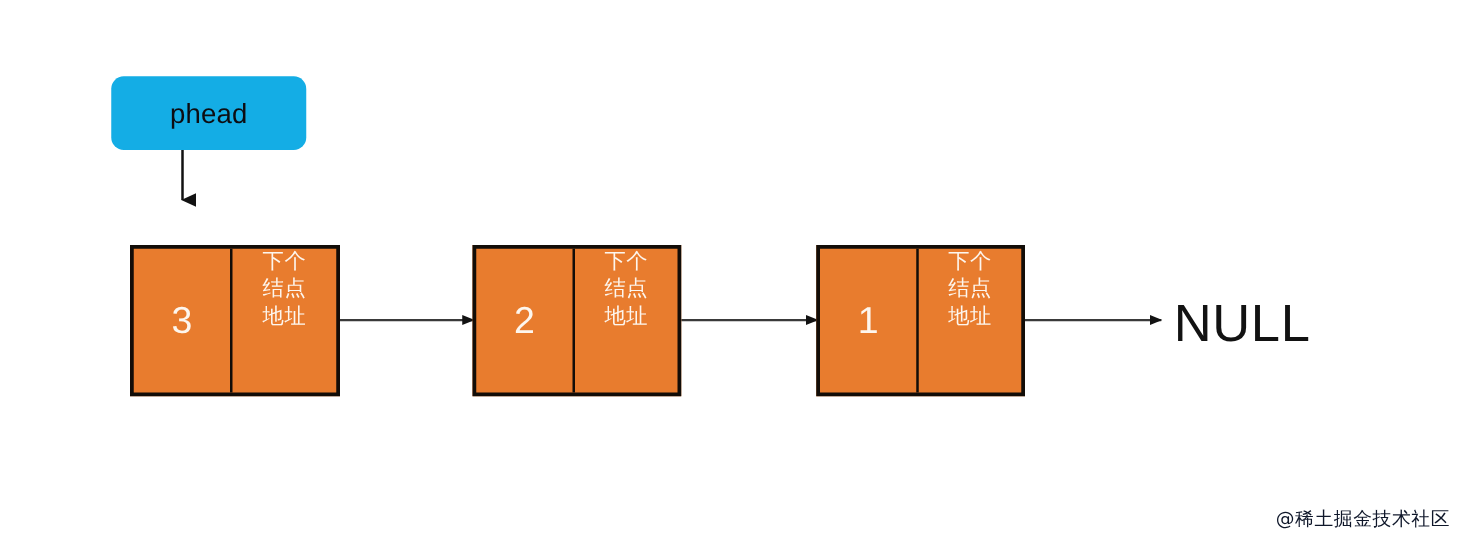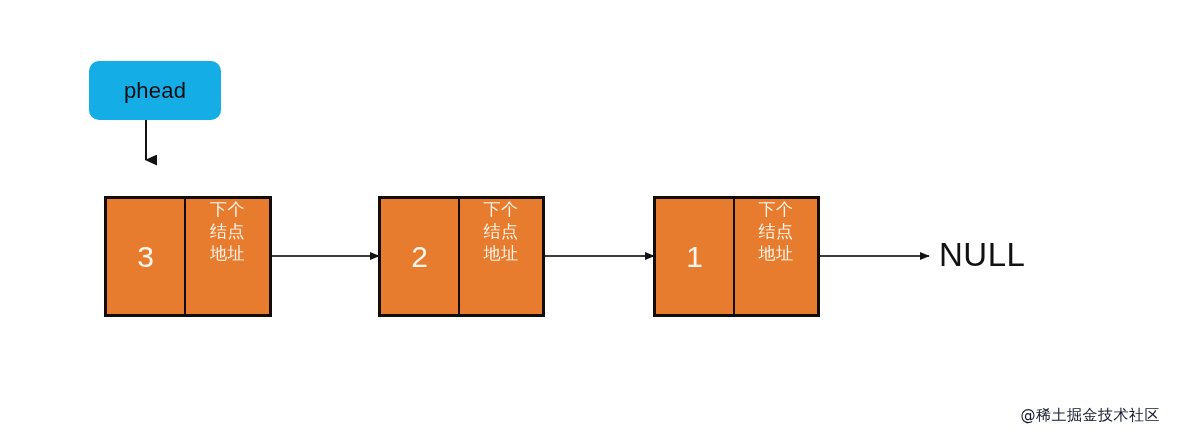--- a/index.html
+++ b/index.html
@@ -16,21 +16,21 @@
     height: 437px;
     background: #ffffff;
     overflow: hidden;
   }
 
   
   .phead-box {
     position: absolute;
     left: 89px;
     top: 61px;
-    width: 132px;
+    width: 156px;
     height: 59px;
     background: #14ADE5;
     border-radius: 10px;
     display: flex;
     align-items: center;
     justify-content: center;
   }
   .phead-label {
     font-family: "Liberation Sans", "DejaVu Sans", sans-serif;
     font-size: 22px;
@@ -96,21 +96,21 @@
   #node-0 { left: 104px; width: 168px; }
   #node-1 { left: 378px; width: 167px; }
   #node-2 { left: 653px; width: 167px; }
 
   
   .null-label {
     position: absolute;
     left: 939px;
     top: 238px;
     font-family: "Liberation Sans", "DejaVu Sans", sans-serif;
-    font-size: 33px;
+    font-size: 42px;
     font-weight: 300;
     color: #121212;
     line-height: 1;
     letter-spacing: 0.5px;
   }
 
   
   .watermark {
     position: absolute;
     right: 22px;

